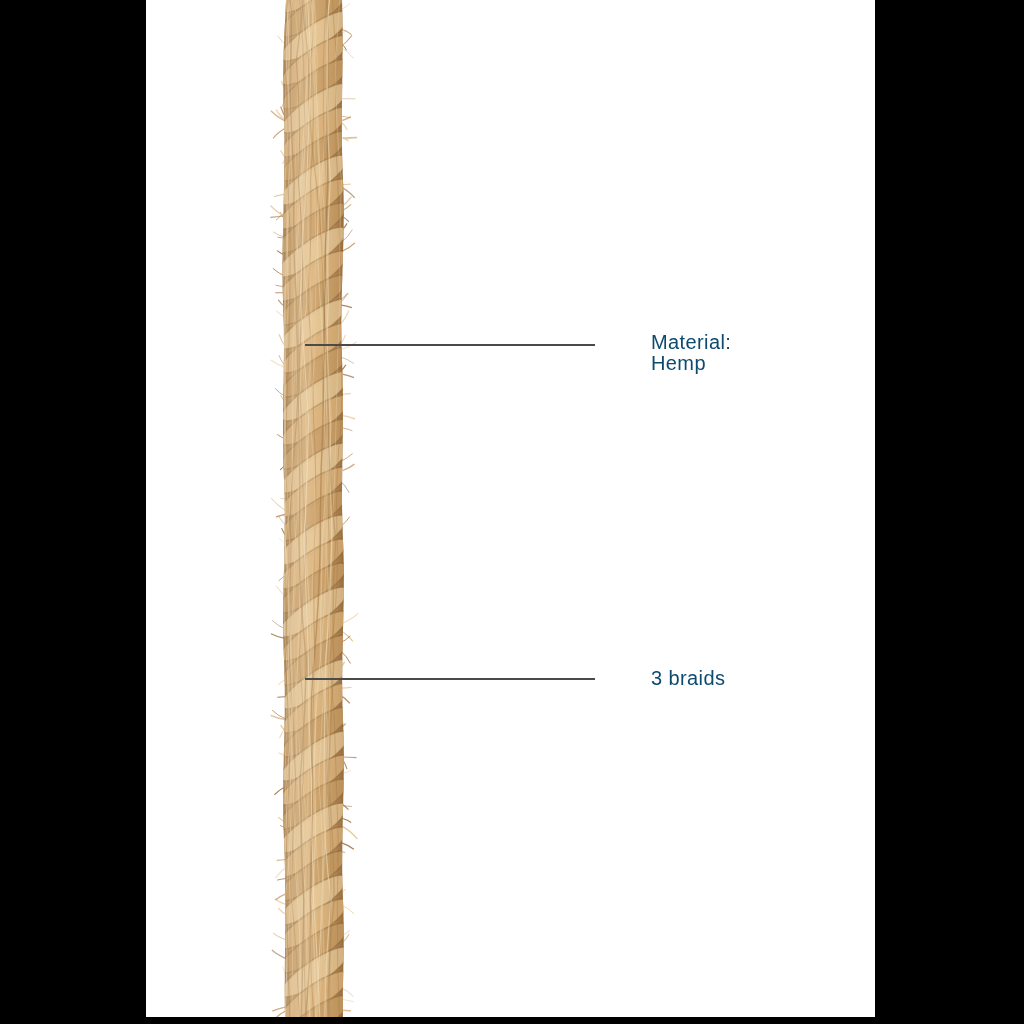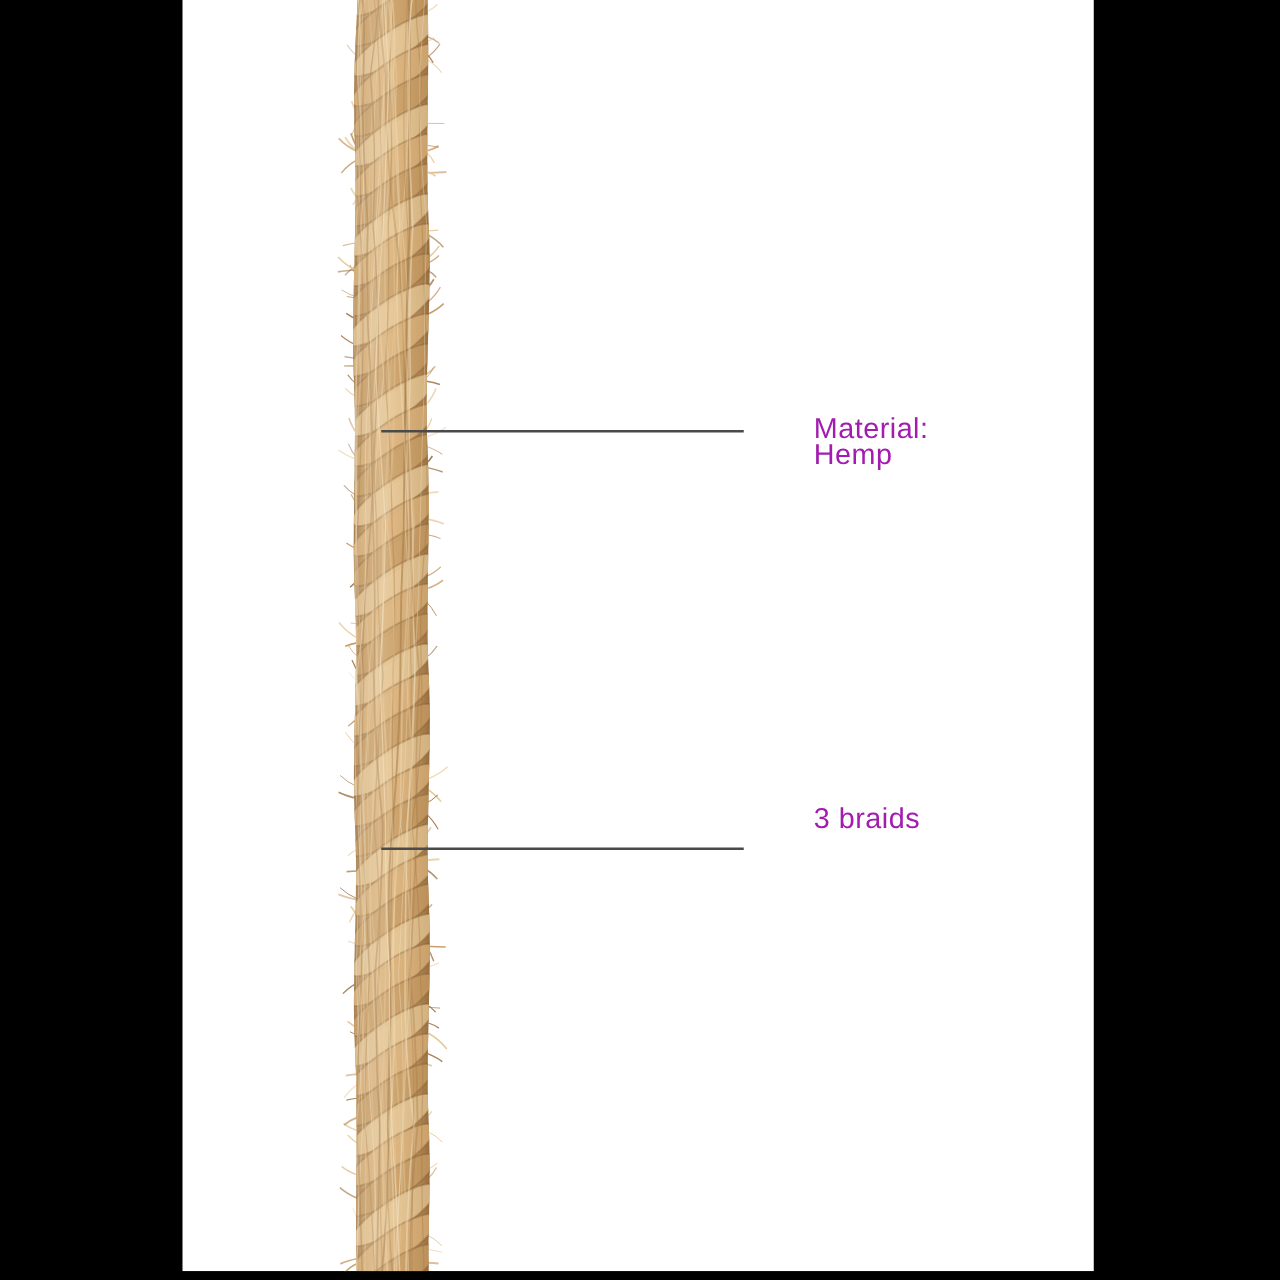--- a/index.html
+++ b/index.html
@@ -44,28 +44,28 @@
   .annotation { position: absolute; }
   .leader-line {
     position: absolute;
     height: 2px;
     background: #4a4a4a;
   }
   .leader-line-1 { left: 159px; top: 344px; width: 290px; }
   .leader-line-2 { left: 159px; top: 678px; width: 290px; }
   .callout-text {
     position: absolute;
-    color: #a21caf;
-    font-size: 23px;
+    color: #0c4a6e;
+    font-size: 20px;
     line-height: 21px;
     letter-spacing: 0.4px;
     white-space: nowrap;
   }
   .callout-material { left: 505px; top: 332px; }
-  .callout-braids   { left: 505px; top: 644px; }
+  .callout-braids   { left: 505px; top: 668px; }
 </style>
 </head>
 <body>
 
 <div class="root">
 
   <div class="letterbox letterbox-left"></div>
   <div class="letterbox letterbox-right"></div>
 
   <div class="stage">

